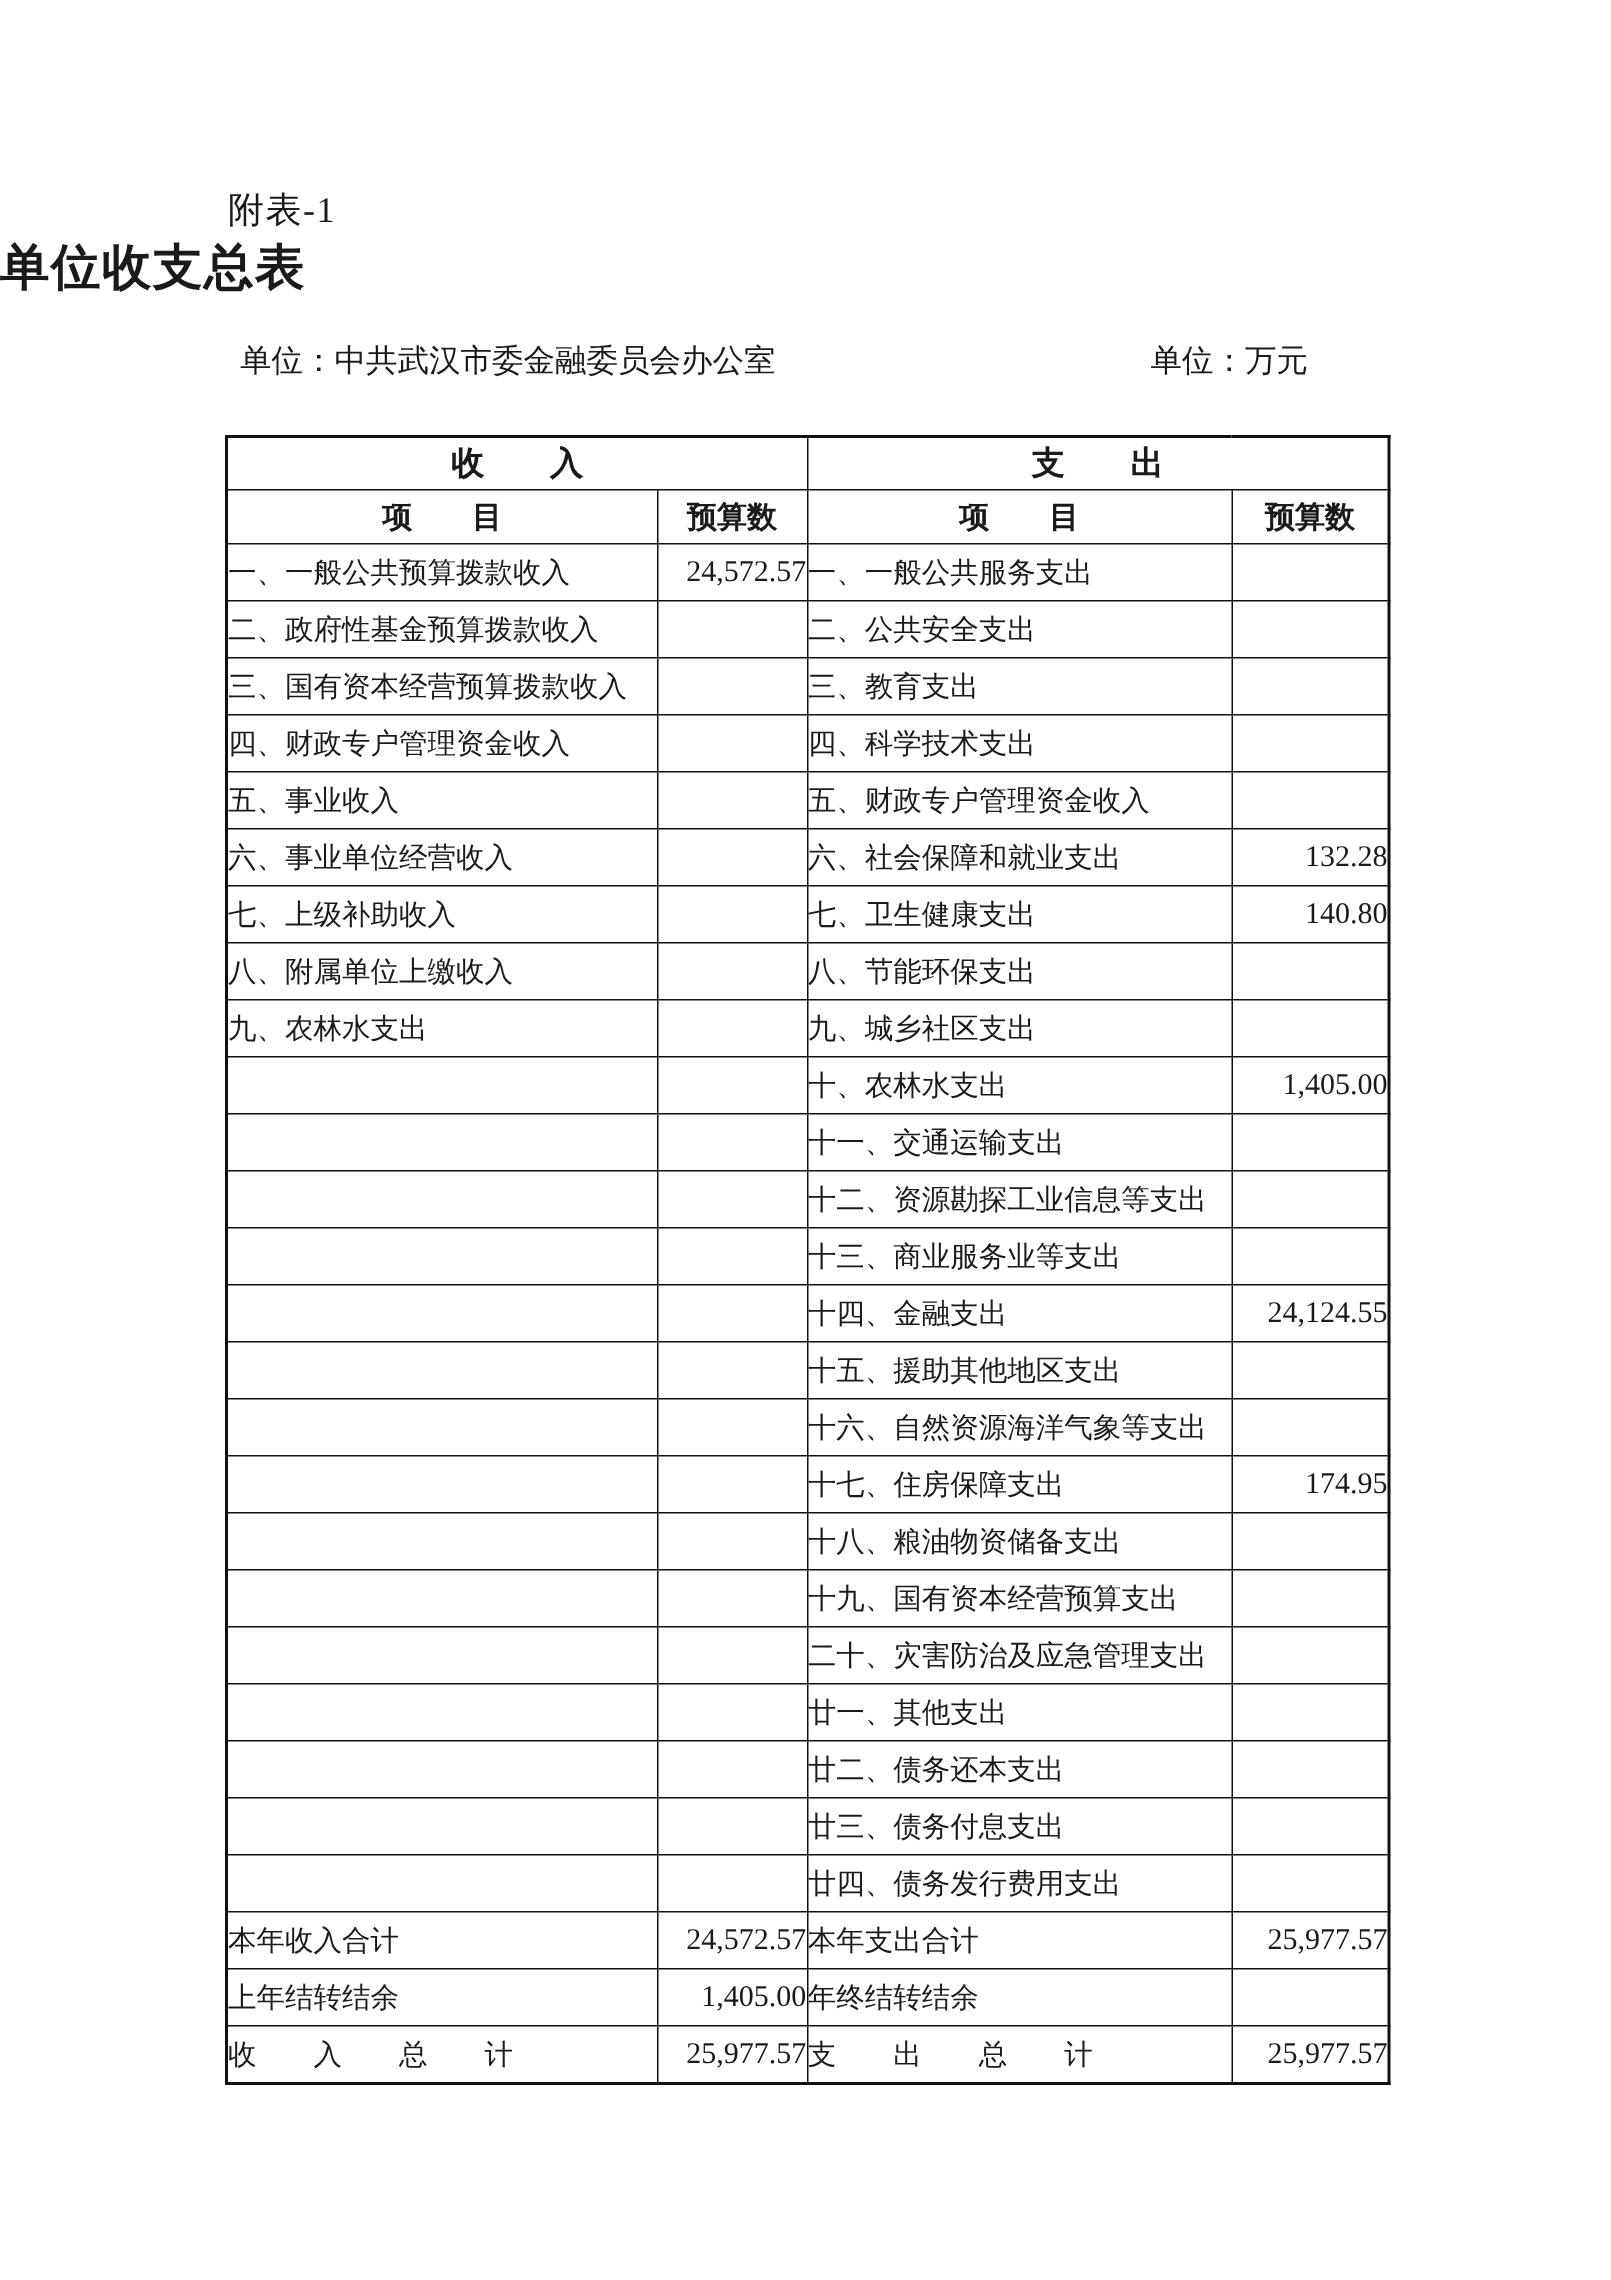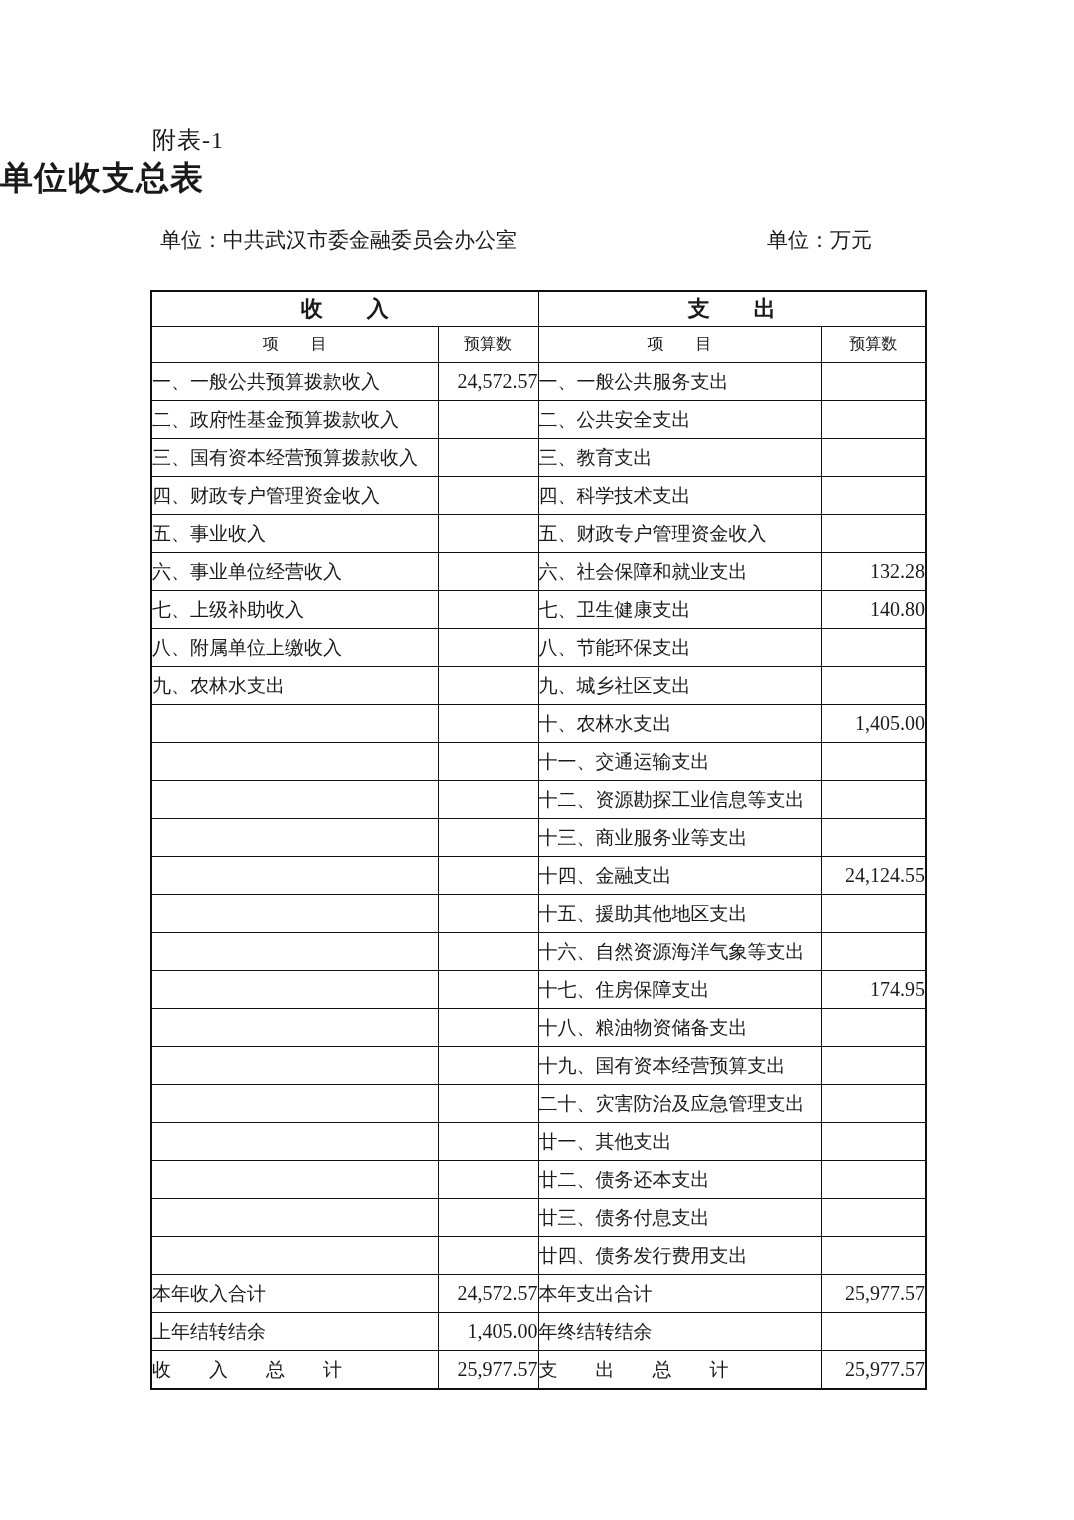--- a/index.html
+++ b/index.html
@@ -62,22 +62,22 @@
     overflow: hidden;
   }
   th.section-header {
     height: 34px;
     font-size: 22px;
     font-weight: bold;
     text-align: center;
   }
   th.col-header {
     height: 35px;
-    font-size: 16px;
-    font-weight: normal;
+    font-size: 20px;
+    font-weight: bold;
     text-align: center;
   }
   td.item {
     height: 37px;
     font-size: 19px;
     text-align: left;
     padding-left: 10px;
     white-space: nowrap;
     font-weight: normal;
   }

